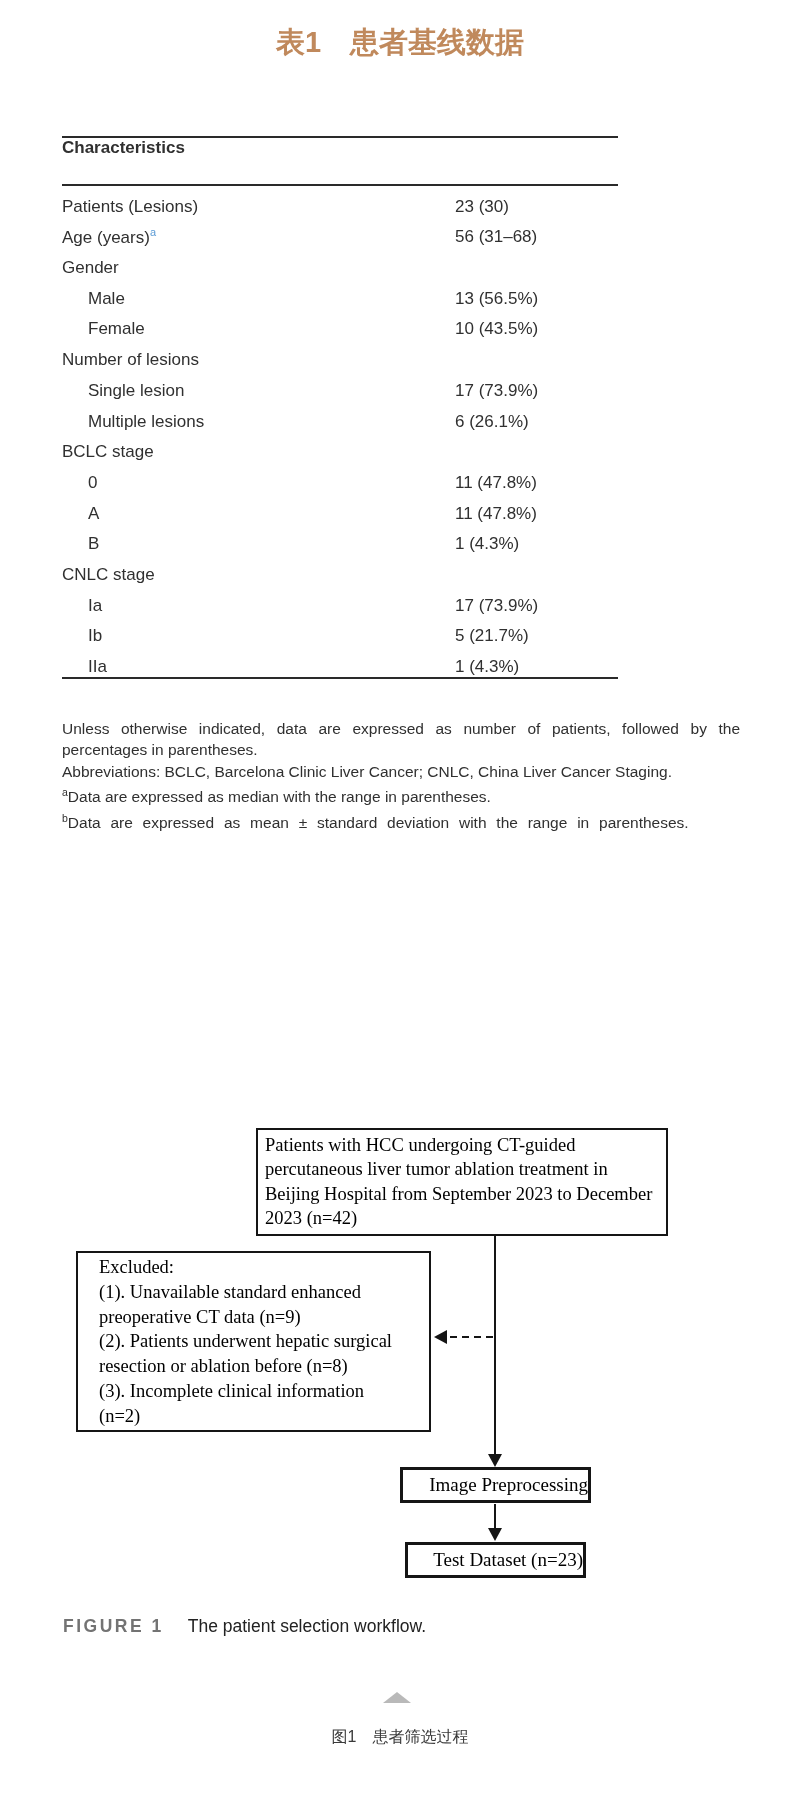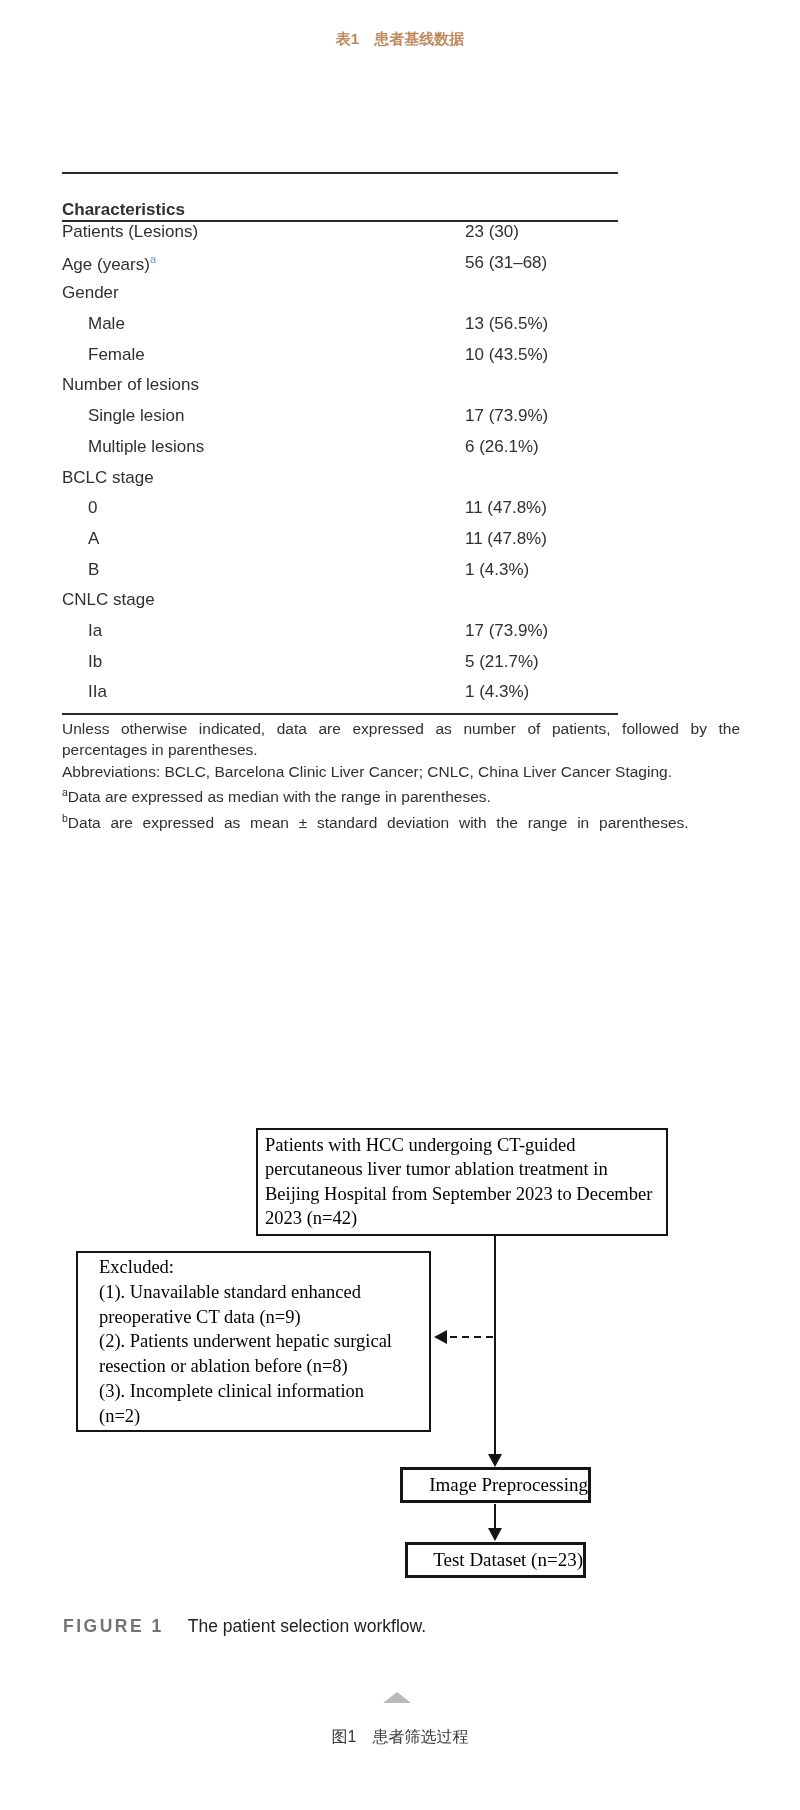--- a/index.html
+++ b/index.html
@@ -2,33 +2,33 @@
 <html style="--accent: #c0895c; --sup: #5b9bd5; --rule: #2a2a2a; --flow: #151515; --triangle: #b9b9b9;"><head>
 <meta charset="utf-8">
 <style>
   * { margin:0; padding:0; box-sizing:border-box; }
   html,body { background:#ffffff; }
   body { font-family:"Liberation Sans", sans-serif; }
   .page { position:relative; width:800px; height:1810px; background:#ffffff; margin:0 auto; overflow:hidden; }
 
   
   .table-title {
-    position:absolute; top:30px; left:0; width:100%;
-    text-align:center; font-size:15px; font-weight:bold;
+    position:absolute; top:23px; left:0; width:100%;
+    text-align:center; font-size:29px; font-weight:bold;
     color:var(--accent,#c0895c); white-space:pre-wrap;
   }
 
   
   .tbl { position:absolute; left:62px; top:136px; width:556px; color:#303030; font-size:17px; }
   .tbl-head {
-    height:50px; display:flex; align-items:flex-end; font-weight:bold;
-    border-top:2px solid var(--rule,#2a2a2a); border-bottom:2px solid var(--rule,#2a2a2a);margin-top:36px;
+    height:50px; display:flex; align-items:flex-start; font-weight:bold;
+    border-top:2px solid var(--rule,#2a2a2a); border-bottom:2px solid var(--rule,#2a2a2a);
   }
   .tbl-body { border-bottom:2px solid var(--rule,#2a2a2a); }
-  .tbl-row { display:flex; align-items:flex-start; height:30.7px;gap:10px; }
+  .tbl-row { display:flex; align-items:flex-end; height:30.7px; }
   .tbl-row .label { width:393px; }
   .tbl-row.indent .label { padding-left:26px; }
   .tbl-row .value { flex:1; }
   .label sup { color:var(--sup,#5b9bd5); font-size:11px; }
 
   
   .footnotes {
     position:absolute; left:62px; top:718px; width:678px;
     font-size:15.5px; line-height:21.4px; color:#303030; text-align:justify;
   }

